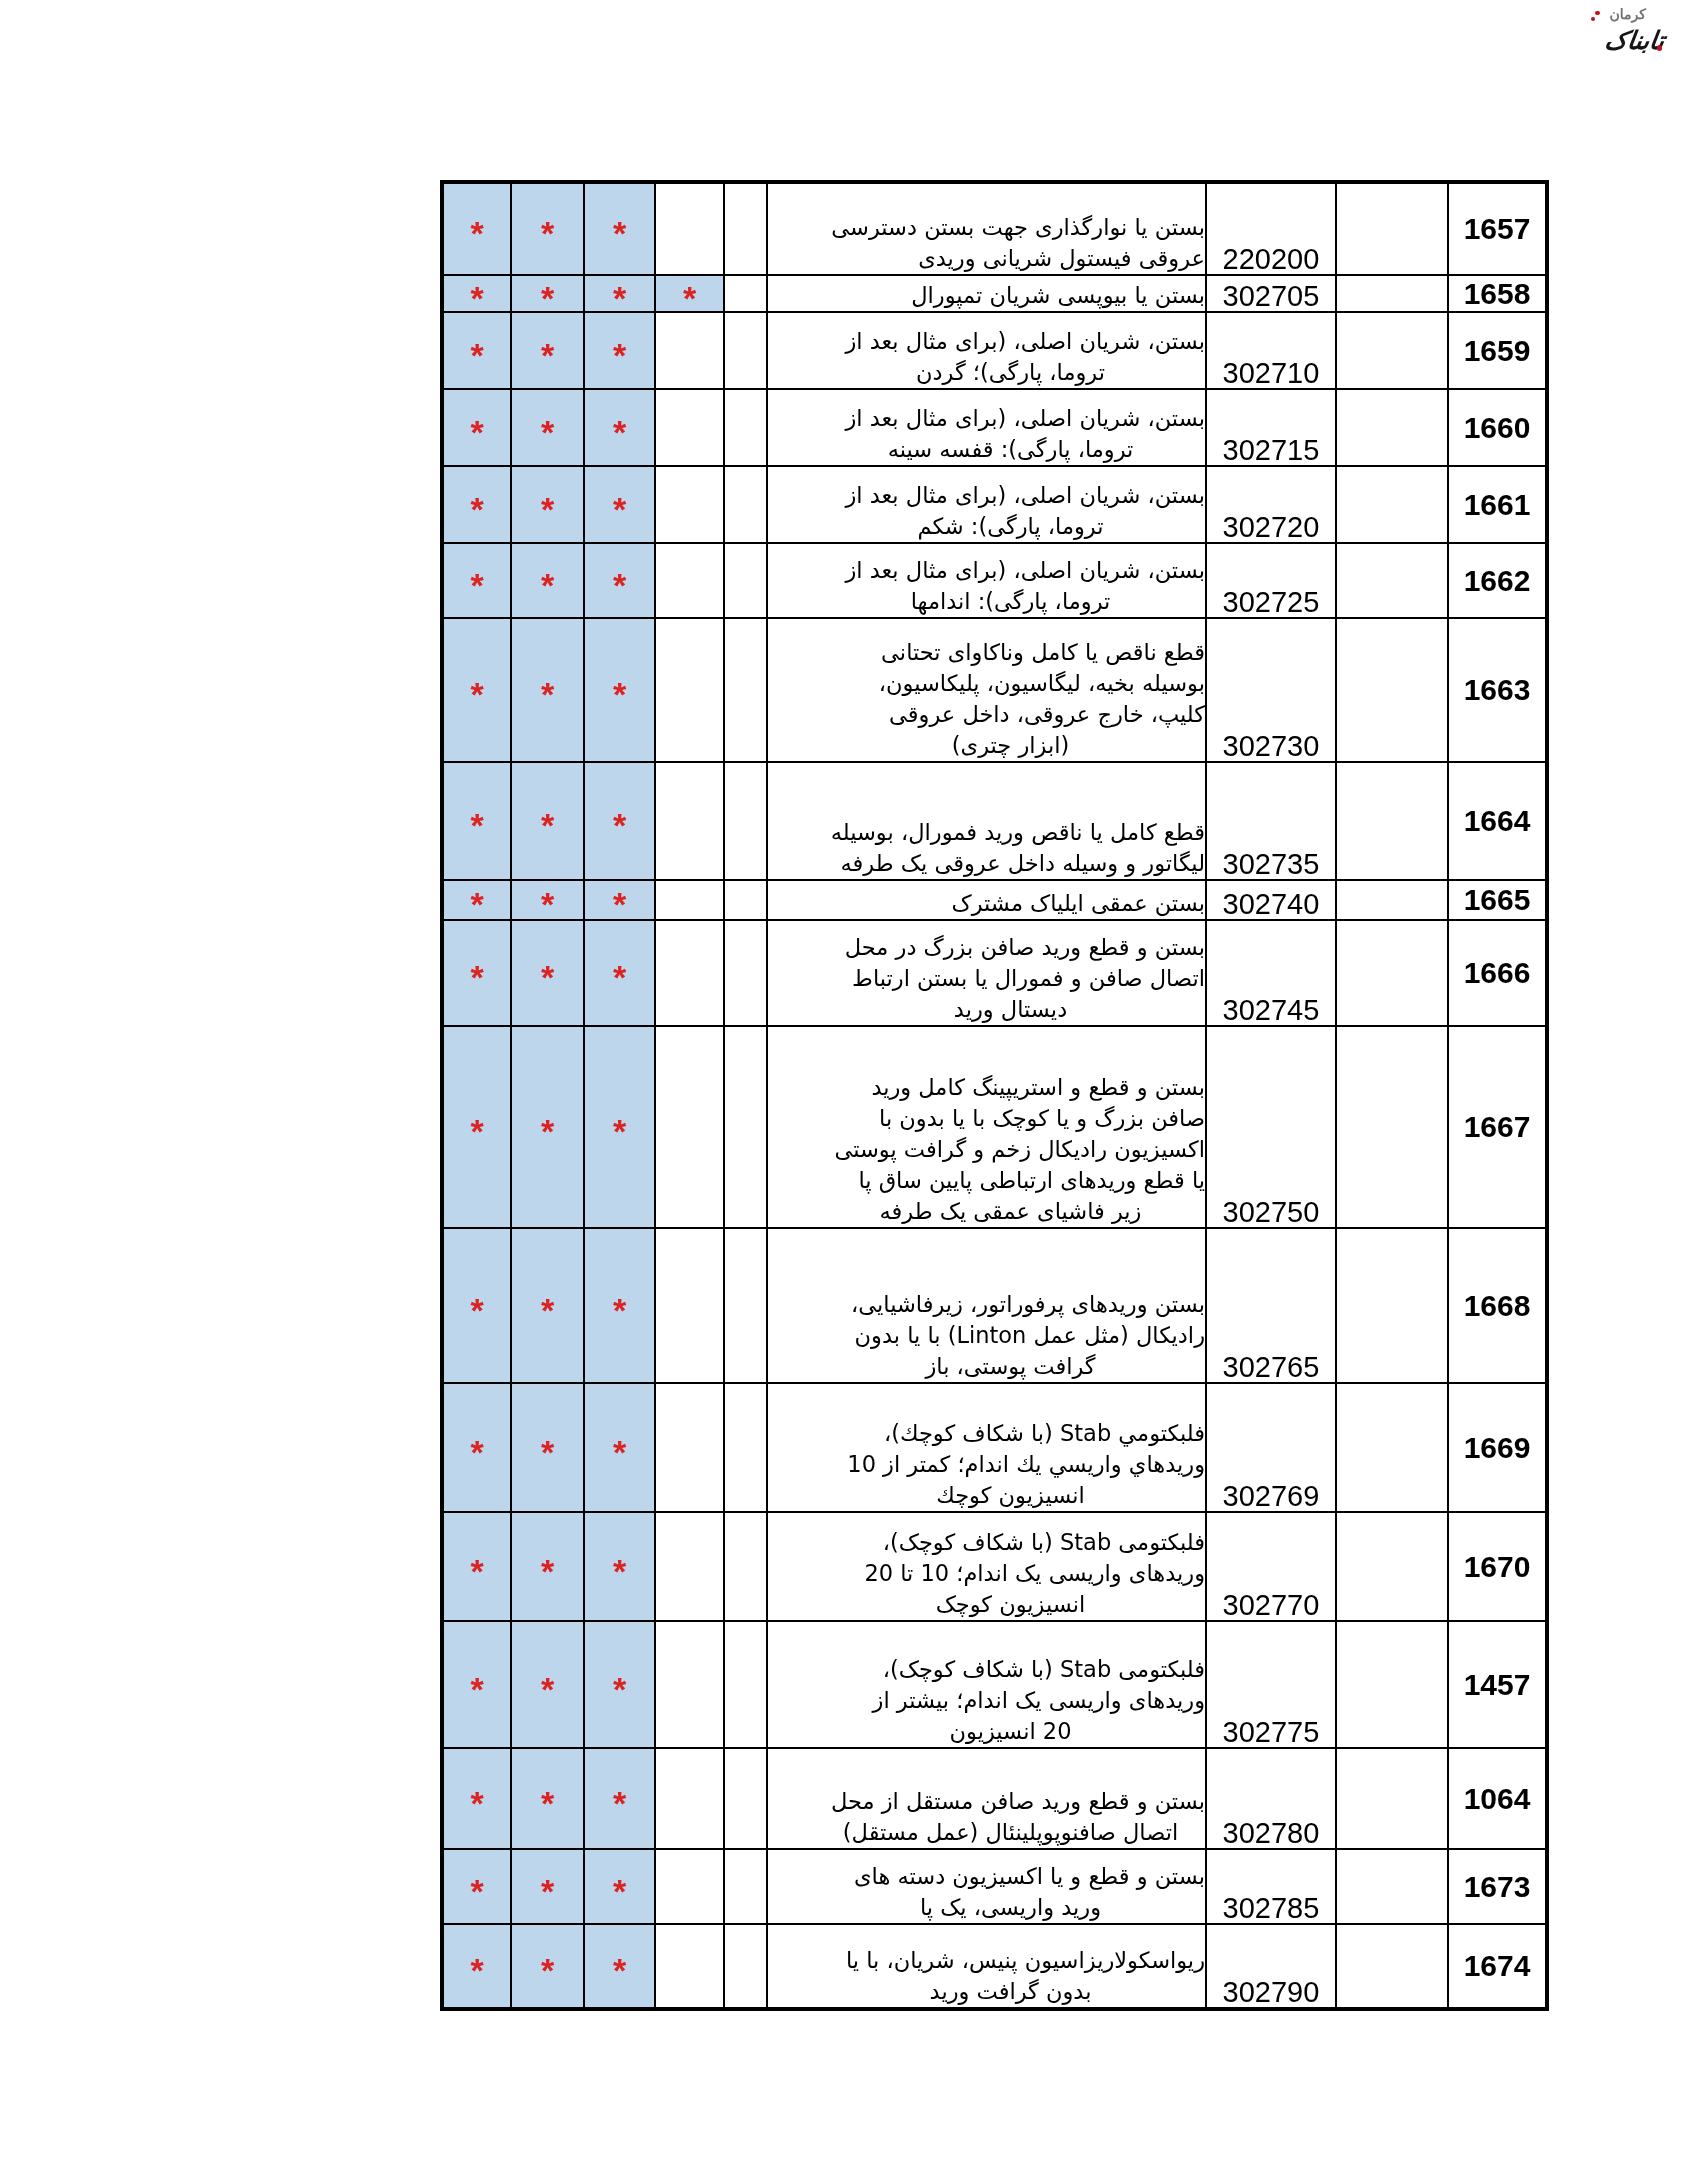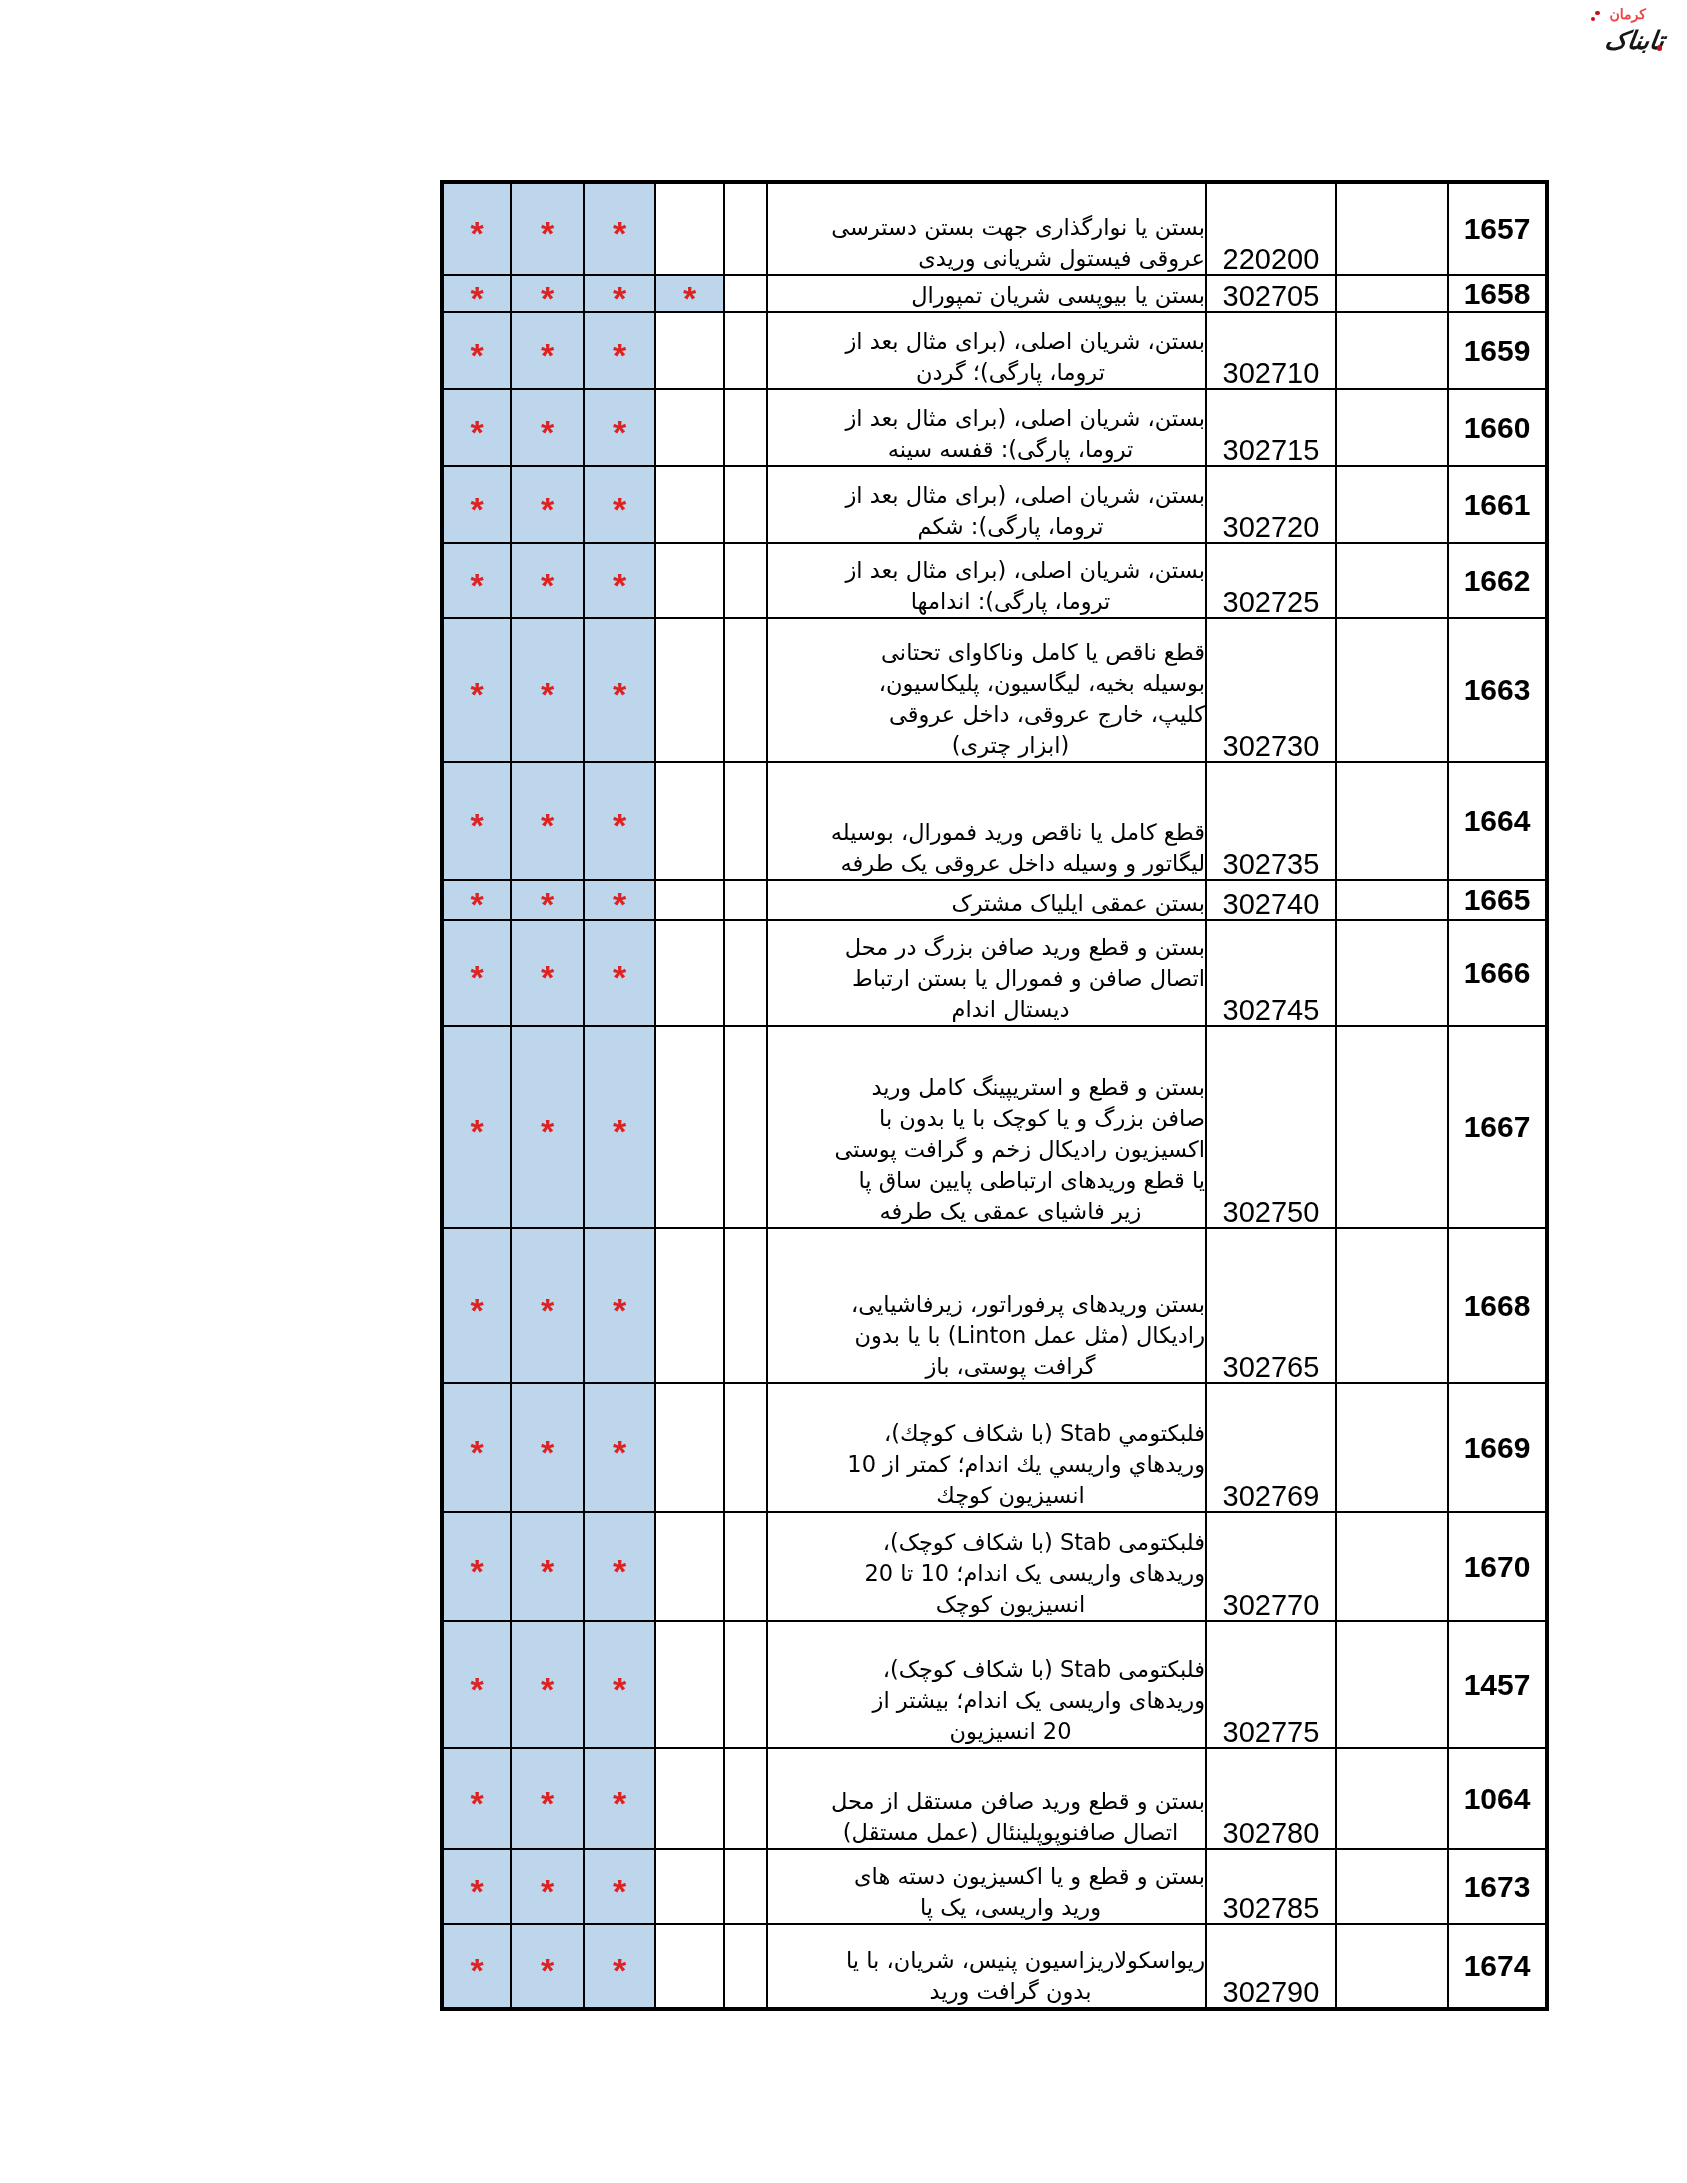--- a/index.html
+++ b/index.html
@@ -10,21 +10,21 @@
   
   .logo{position:absolute;top:6.6px;right:18.5px;width:106px;height:48px;}
   .logo-main{
     position:absolute;bottom:1.3px;right:4px;
     font-family:"DejaVu Serif",serif;font-style:italic;font-weight:bold;
     font-size:25px;line-height:1;color:#161616;transform:skewX(-8deg);
   }
   .logo-city{
     position:absolute;top:0px;right:22.5px;
     font-family:"DejaVu Serif",serif;font-weight:bold;
-    font-size:14px;line-height:1;color:#ef4444;
+    font-size:14px;line-height:1;color:#737373;
   }
   .logo-dot{position:absolute;border-radius:50%;background:#c40f1d;}
   .logo-dot.d1{width:4.6px;height:4.6px;top:4px;right:69px;}
   .logo-dot.d2{width:4px;height:4px;top:10.6px;right:74px;}
   .logo-dot.d3{width:5.3px;height:5.3px;bottom:4px;right:6.6px;}
 
   
   table.codes{
     position:absolute;left:440px;top:180px;width:1107px;
     border-collapse:collapse;table-layout:fixed;
@@ -216,21 +216,21 @@
   </tr>
         <tr style="height: 106px;">
     <td class="star-cell s0 hl"><span class="star">*</span></td>
     <td class="star-cell s1 hl"><span class="star">*</span></td>
     <td class="star-cell s2 hl"><span class="star">*</span></td>
     <td class="star-cell s3"></td>
     <td class="gap-cell"></td>
     <td class="desc-cell" dir="rtl">
             <div class="ln ln-right">بستن و قطع ورید صافن بزرگ در محل</div>
             <div class="ln ln-right">اتصال صافن و فمورال یا بستن ارتباط</div>
-            <div class="ln ln-left">دیستال اندام</div>
+            <div class="ln ln-left">دیستال ورید</div>
           </td>
     <td class="code-cell">302745</td>
     <td class="blank-cell"></td>
     <td class="num-cell">1666</td>
   </tr>
         <tr style="height: 202px;">
     <td class="star-cell s0 hl"><span class="star">*</span></td>
     <td class="star-cell s1 hl"><span class="star">*</span></td>
     <td class="star-cell s2 hl"><span class="star">*</span></td>
     <td class="star-cell s3"></td>

